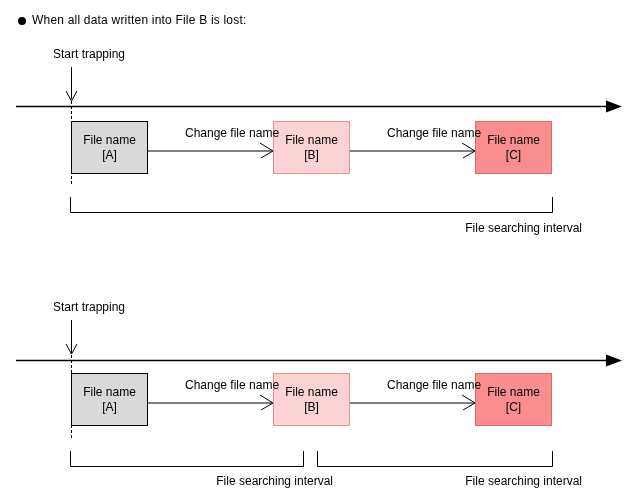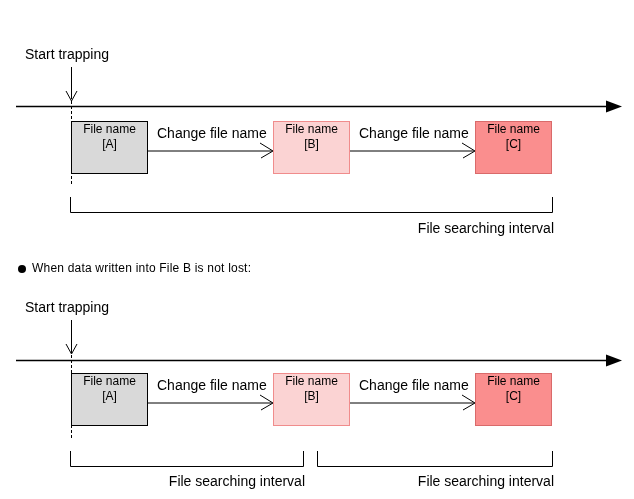--- a/index.html
+++ b/index.html
@@ -34,57 +34,62 @@
     width: 8px;
     height: 8px;
     border-radius: 50%;
     background: #000;
     margin-right: 6px;
     vertical-align: -1px;
   }
 
   
   .label {
-    font-size: 14px;
+    font-size: 12px;
     line-height: 14px;
     white-space: nowrap;
+    margin-left: 28px;
   }
   .label-center {
     text-align: right;
   }
 
   
   .filebox {
     box-sizing: border-box;
     border: 1px solid #000000;
     font-size: 12px;
     line-height: 15px;
     text-align: center;
     display: flex;
     flex-direction: column;
     align-items: center;
+    justify-content: center;
   }
   .filebox .fb-line { display: block; white-space: nowrap; }
   .fill-gray  { background: #d9d9d9; border-color: #000000; }
   .fill-pink  { background: #fbd3d3; border-color: #f08c8c; }
   .fill-red   { background: #fa8e8e; border-color: #d96a6a; }
 
   
   .dotted {
     border-left: 1px dashed #000000;
     width: 0;
   }
 
   svg { display: block; overflow: visible; }
 </style>
 </head>
 <body>
 
 <div id="stage">
 
+  <div class="abs heading" style="left:18px; top:13px;">
+    <span class="bullet"></span><span>When all data written into File B is lost:</span>
+  </div>
 
   <div class="abs label" style="left:25px; top:47px;">Start trapping</div>
 
   <svg class="abs" style="left:63px; top:67px;" width="18" height="36">
     <line x1="8.5" y1="0" x2="8.5" y2="32" stroke="#000" stroke-width="1"></line>
     <path d="M 3,24 L 8.5,34 L 14,24" fill="none" stroke="#000" stroke-width="1"></path>
   </svg>
 
   <svg class="abs" style="left:16px; top:99px;" width="606" height="16">
     <line x1="0" y1="7.5" x2="592" y2="7.5" stroke="#000" stroke-width="1.4"></line>
@@ -118,23 +123,20 @@
   <svg class="abs" style="left:350px; top:142px;" width="126" height="18">
     <line x1="0" y1="9" x2="124" y2="9" stroke="#000" stroke-width="1"></line>
     <path d="M 112,1 L 125,9 L 113,16" fill="none" stroke="#000" stroke-width="1"></path>
   </svg>
 
   <svg class="abs" style="left:70px; top:197px;" width="484" height="18">
     <path d="M 0.5,0 L 0.5,15.5 L 482.5,15.5 L 482.5,0" fill="none" stroke="#000" stroke-width="1"></path>
   </svg>
   <div class="abs label label-center" style="left:70px; top:221px; width:484px;">File searching interval</div>
 
-  <div class="abs heading" style="left:18px; top:261px;">
-    <span class="bullet"></span><span>When data written into File B is not lost:</span>
-  </div>
 
   <div class="abs label" style="left:25px; top:300px;">Start trapping</div>
 
   <svg class="abs" style="left:63px; top:320px;" width="18" height="36">
     <line x1="8.5" y1="0" x2="8.5" y2="32" stroke="#000" stroke-width="1"></line>
     <path d="M 3,24 L 8.5,34 L 14,24" fill="none" stroke="#000" stroke-width="1"></path>
   </svg>
 
   <svg class="abs" style="left:16px; top:353px;" width="606" height="16">
     <line x1="0" y1="7.5" x2="592" y2="7.5" stroke="#000" stroke-width="1.4"></line>

